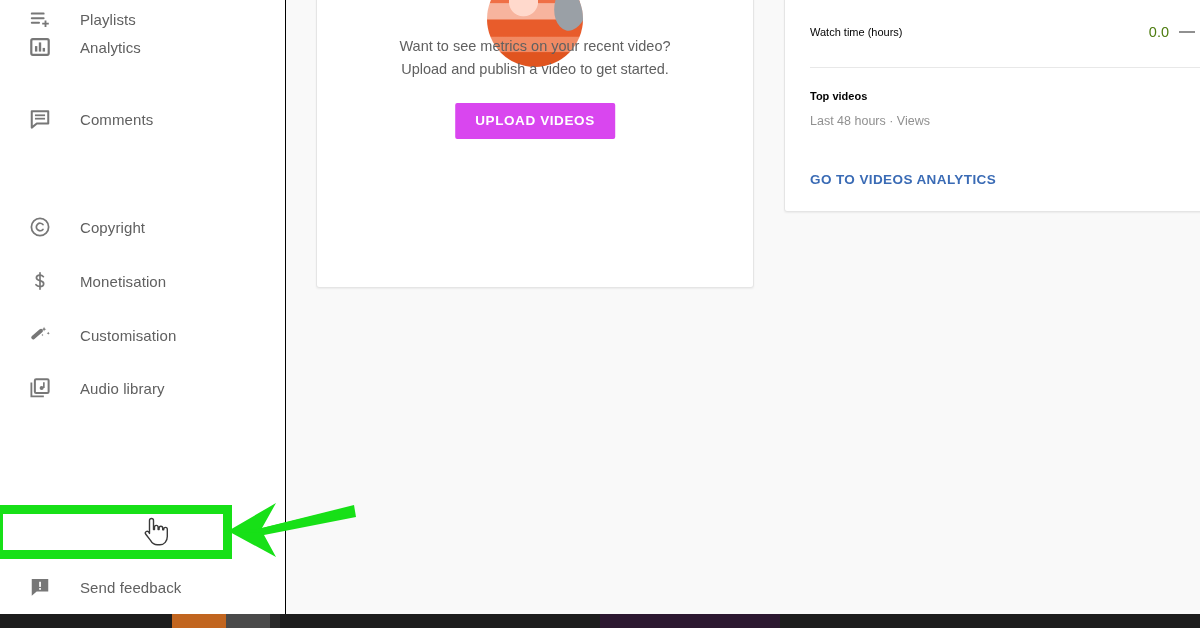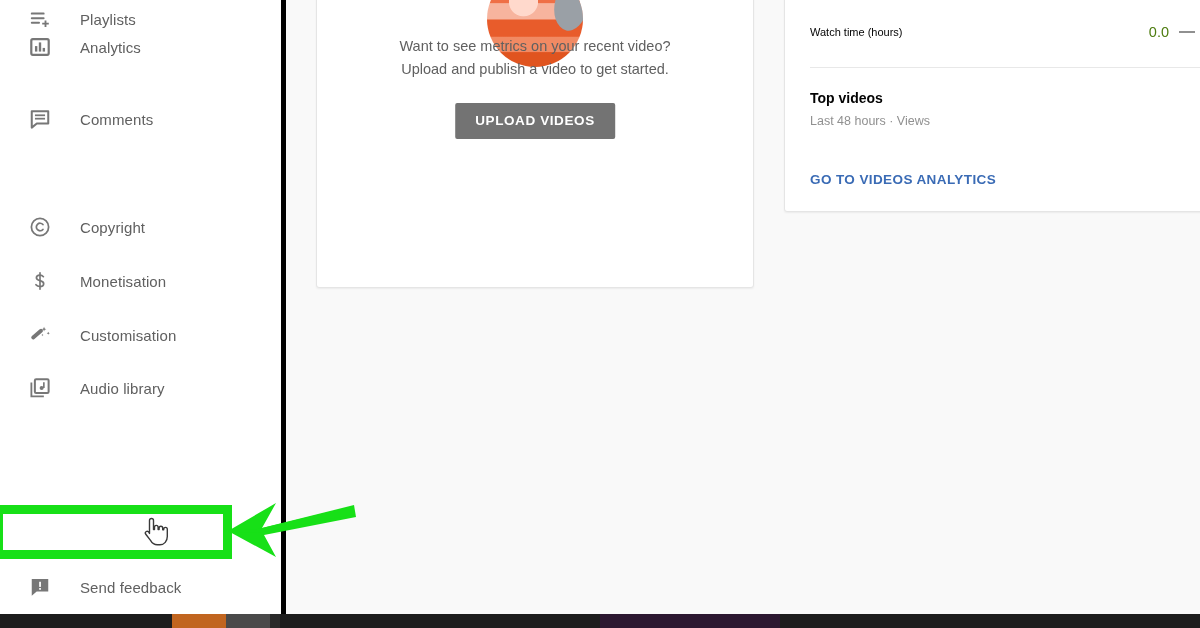--- a/index.html
+++ b/index.html
@@ -20,21 +20,21 @@
     overflow: hidden;
   }
 
   
   #sidebar {
     position: absolute;
     left: 0; top: 0;
     width: 286px;
     height: 614px;
     background: #ffffff;
-    border-right: 5px solid #000000;
+    border-right: 1px solid #000000;
   }
 
   .nav-item {
     position: absolute;
     left: 0;
     width: 286px;
     height: 54px;
     display: flex;
     align-items: center;
     cursor: pointer;
@@ -116,21 +116,21 @@
   #card-line2 { top: 182px; }
 
   #upload-button {
     position: absolute;
     left: 50%;
     top: 224px;
     transform: translateX(-50%);
     padding: 0 20px;
     height: 36px;
     line-height: 36px;
-    background: #737373;
+    background: #d946ef;
     color: #ffffff;
     font-size: 13.5px;
     font-weight: bold;
     letter-spacing: .6px;
     border: none;
     border-radius: 2px;
     cursor: pointer;
     font-family: "Liberation Sans", sans-serif;
     text-align: center;
   }
@@ -180,21 +180,21 @@
     right: 0;
     top: 140px;
     height: 1px;
     background: #e8e8e8;
   }
 
   #top-videos-title {
     position: absolute;
     left: 25px;
     top: 163px;
-    font-size: 14px;
+    font-size: 11px;
     font-weight: bold;
     color: #030303;
   }
   #top-videos-sub {
     position: absolute;
     left: 25px;
     top: 187px;
     font-size: 12.5px;
     color: #909090;
   }

